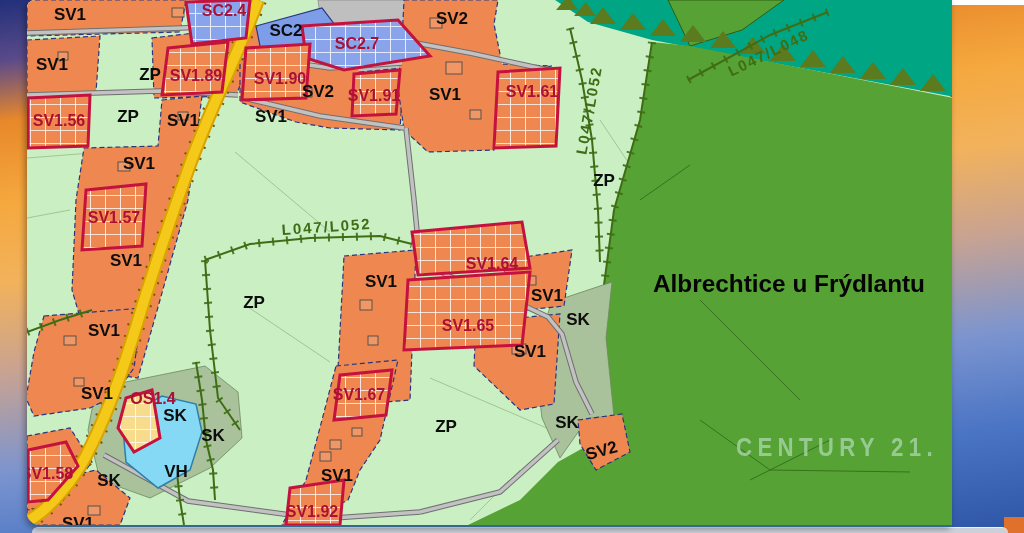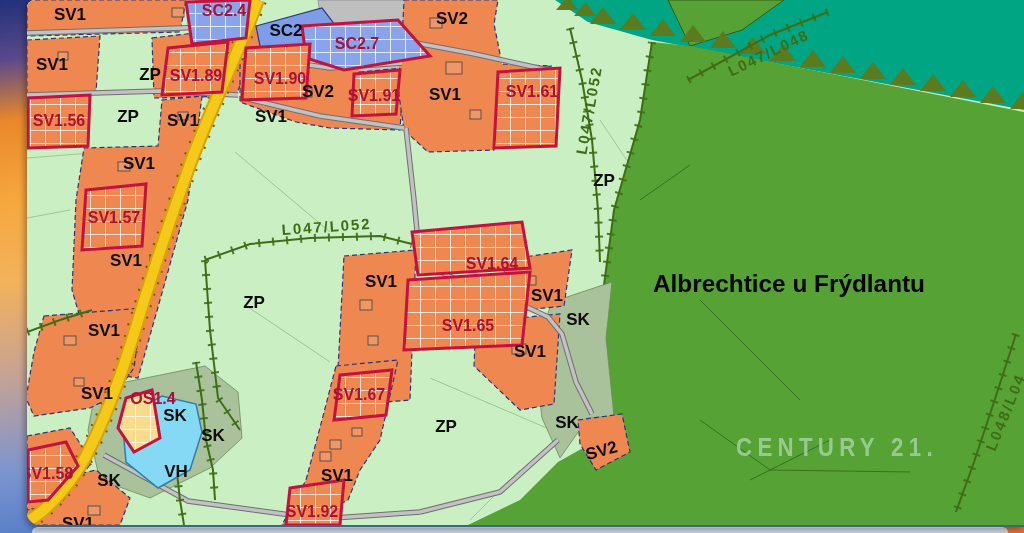--- a/index.html
+++ b/index.html
@@ -1,21 +1,21 @@
 <!DOCTYPE html>
 <html><head>
 <meta charset="utf-8">
 <style>
   html,body{margin:0;padding:0;width:1024px;height:533px;overflow:hidden;
     font-family:"Liberation Sans",sans-serif;background:#28477e;}
   .wallpaper{position:absolute;left:0;top:0;width:1024px;height:533px;
     background:linear-gradient(172deg,#22307a 0%,#5a4a8a 9%,#e8882a 18%,#f5a83e 30%,
       #f2b25c 42%,#c9a391 55%,#7b94cf 70%,#4a74c4 84%,#2e55a5 100%);}
   .corner-patch{position:absolute;right:0;bottom:0;width:20px;height:16px;background:#e0712d;}
-  .map-window{position:absolute;left:27px;top:0;width:997px;height:525px;
+  .map-window{position:absolute;left:27px;top:0;width:925px;height:525px;
     border-radius:8px 0 0 14px;overflow:hidden;border-bottom:2px solid #33688f;
     box-shadow:-2px 2px 6px rgba(0,0,0,.35);background:#c9efc3;}
   .bottom-bar{position:absolute;left:32px;right:16px;top:527px;height:6px;
     background:#ccd0d9;border-top:1px solid #eef0f5;border-radius:6px 6px 0 0;}
   .top-right-bar{position:absolute;left:782px;right:0;top:0;height:5px;
     background:#fdfefd;border-radius:0 0 0 8px;}
   svg text{font-family:"Liberation Sans",sans-serif;font-weight:bold;}
   .lbl-black{fill:#0d0d0d;font-size:17px;}
   .lbl-red{fill:#ab1035;font-size:16px;}
   .lbl-green{fill:#3f6d15;font-size:15px;}

